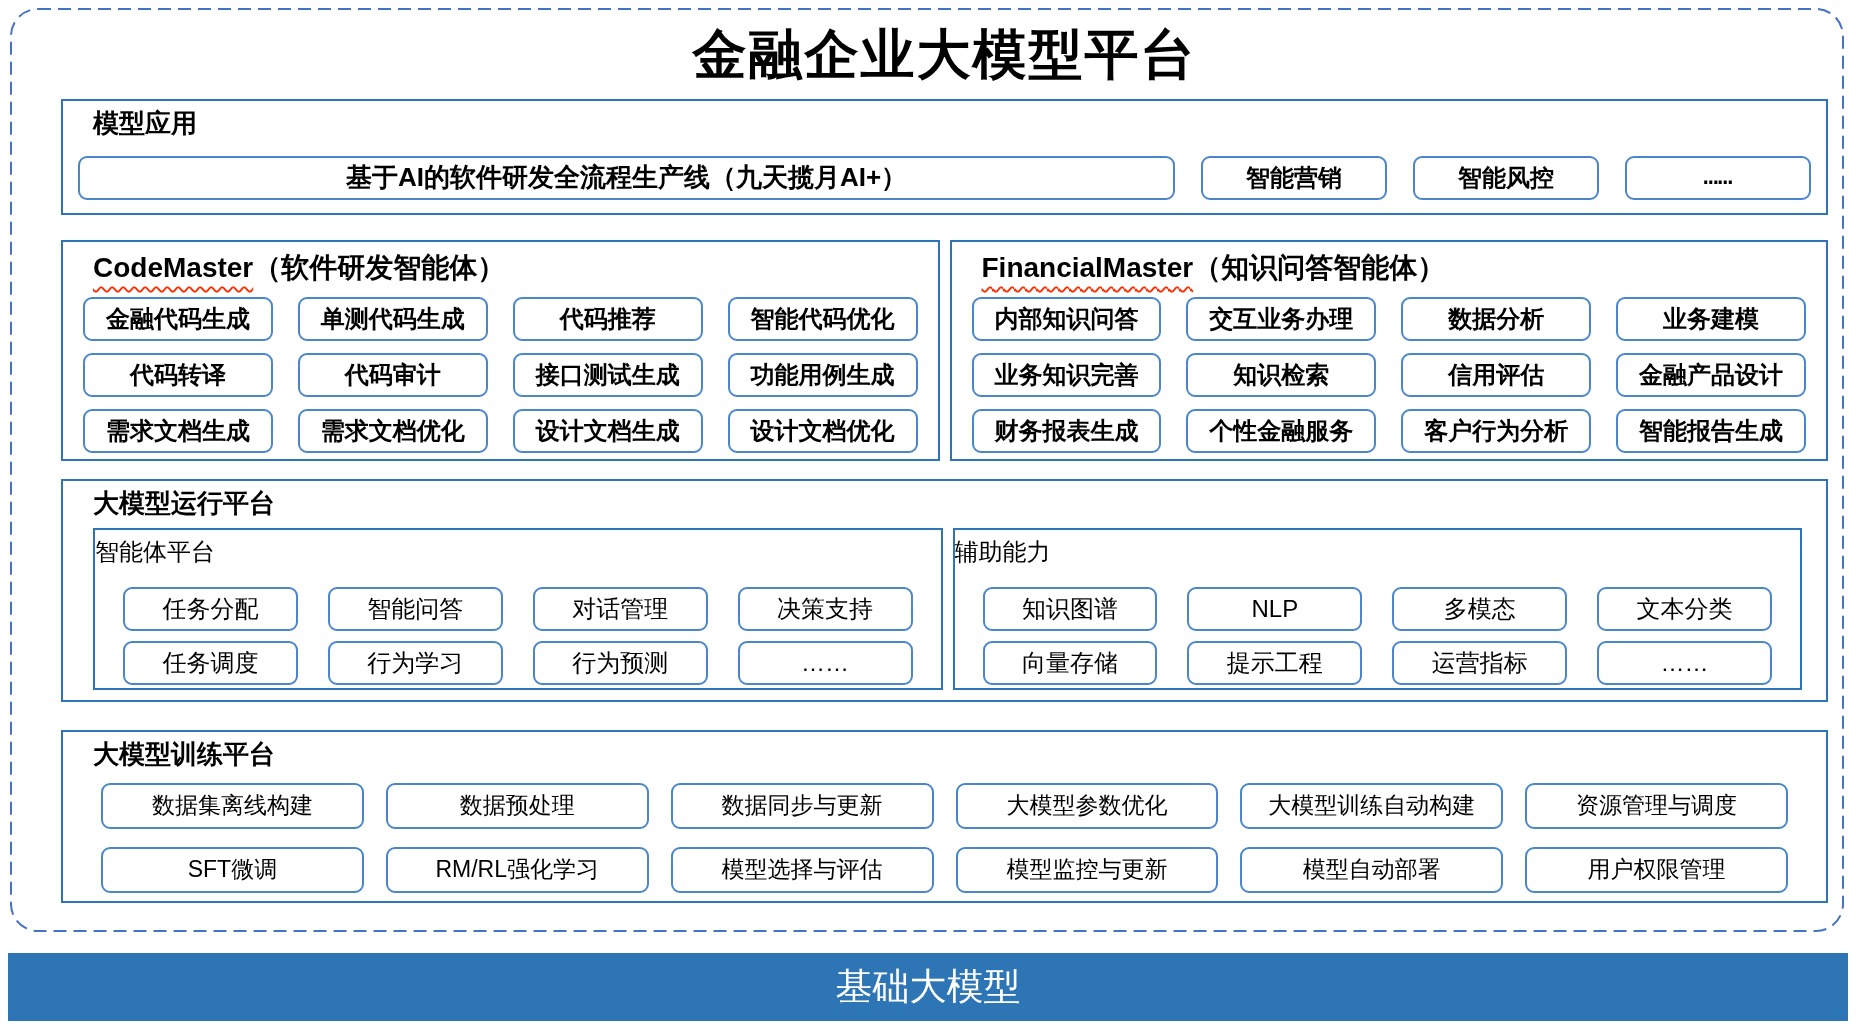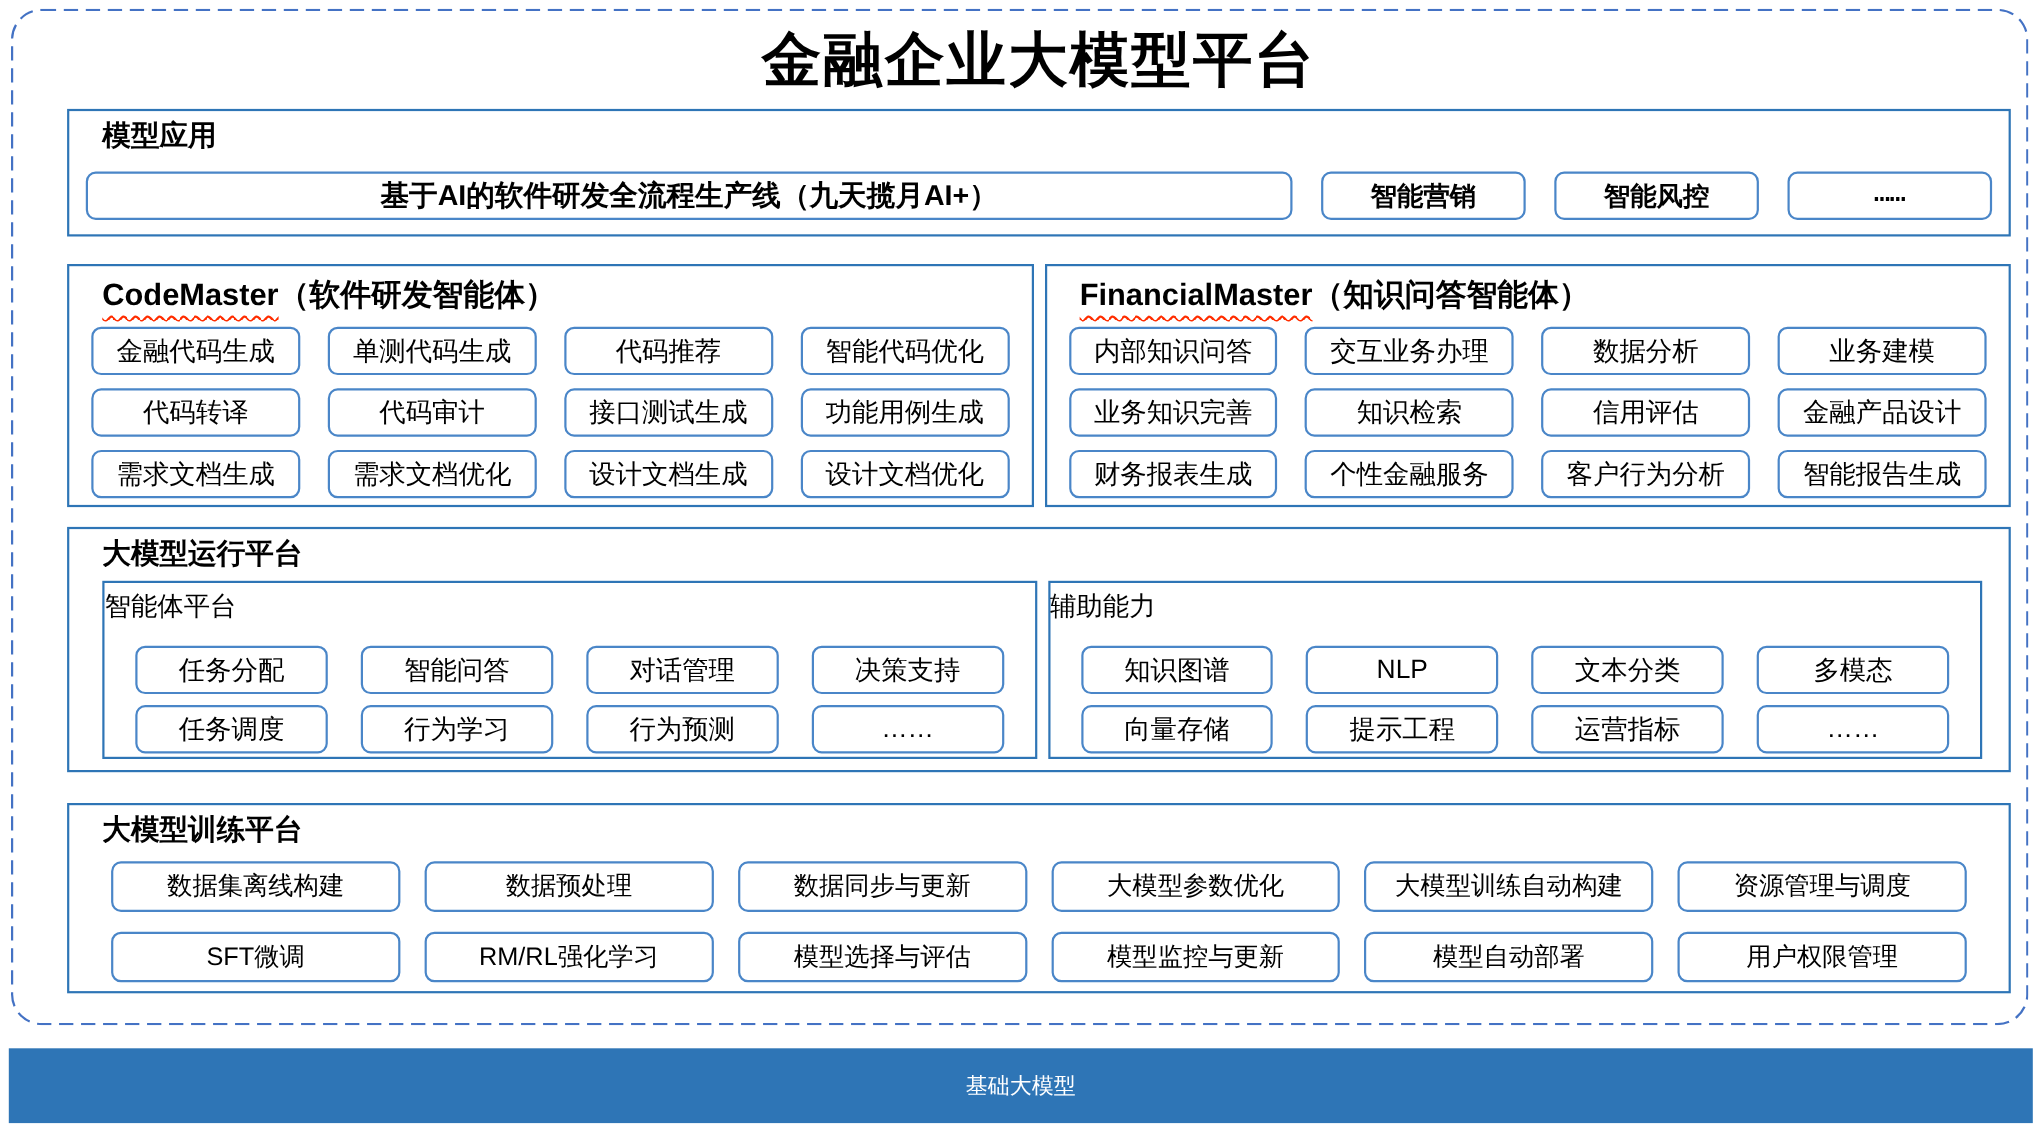--- a/index.html
+++ b/index.html
@@ -29,21 +29,21 @@
   }
   .section{
     box-sizing:border-box;border:2px solid var(--section-border);background:#ffffff;
   }
   .sec-title{text-align:left;font-weight:bold;font-size:26px;padding-top:6px;line-height:1.25;padding-left:30px;}
   .chip{
     box-sizing:border-box;border:2px solid var(--chip-border);border-radius:9px;
     display:flex;align-items:center;justify-content:center;
     font-size:24px;background:#ffffff;white-space:nowrap;
   }
-  .bold .chip, .chip.bold{font-weight:normal;}
+  .bold .chip, .chip.bold{font-weight:bold;}
   
   .sec-app{margin-top:10px;height:116px;}
   .app-row{display:flex;gap:26px;padding:0 15px;margin-top:16px;}
   .app-row .chip{height:44px;}
   .chip.big{flex:1;font-size:26px;font-weight:bold;}
   .app-side{display:flex;gap:26px;font-family:Liberation Mono, monospace;}
   .app-side .chip{width:186px;font-weight:bold;}
   
   .agents-row{margin-top:25px;display:grid;grid-template-columns:1fr 1fr;gap:10px;}
   .section.agent{height:221px;}
@@ -60,21 +60,21 @@
   .sub-title{text-align:left;font-size:24px;font-weight:normal;padding-top:7px;line-height:1.25;}
   .subsection .g4{grid-template-rows:repeat(2,44px);gap:10px 30px;padding:0 28px;margin-top:20px;}
   
   .training{margin-top:28px;height:173px;}
   .g6{grid-template-columns:repeat(6,1fr);grid-template-rows:repeat(2,46px);gap:18px 22px;padding:0 38px;margin-top:12px;}
   .training .chip{font-size:23px;}
   
   .basebar{
     position:absolute;left:8px;top:953px;width:1840px;height:68px;
     background:var(--base-bar-bg);color:var(--base-bar-text);
-    display:flex;align-items:center;justify-content:center;font-size:20px;
+    display:flex;align-items:center;justify-content:center;font-size:37px;
   }
 </style>
 </head>
 <body>
 
 <div class="page">
 
   <div class="frame">
     <svg class="frame-border" viewBox="0 0 1834 924" preserveAspectRatio="none">
       <rect x="1" y="1" width="1832" height="922" rx="27"></rect>
@@ -150,22 +150,22 @@
               <div class="chip">行为学习</div>
               <div class="chip">行为预测</div>
               <div class="chip">……</div>
             </div>
         </div>
         <div class="subsection">
           <div class="sub-title">辅助能力</div>
           <div class="grid g4">
               <div class="chip">知识图谱</div>
               <div class="chip">NLP</div>
+              <div class="chip">多模态</div>
               <div class="chip">文本分类</div>
-              <div class="chip">多模态</div>
               <div class="chip">向量存储</div>
               <div class="chip">提示工程</div>
               <div class="chip">运营指标</div>
               <div class="chip">……</div>
             </div>
         </div>
       </div>
     </div>
 
     <div class="section training">

